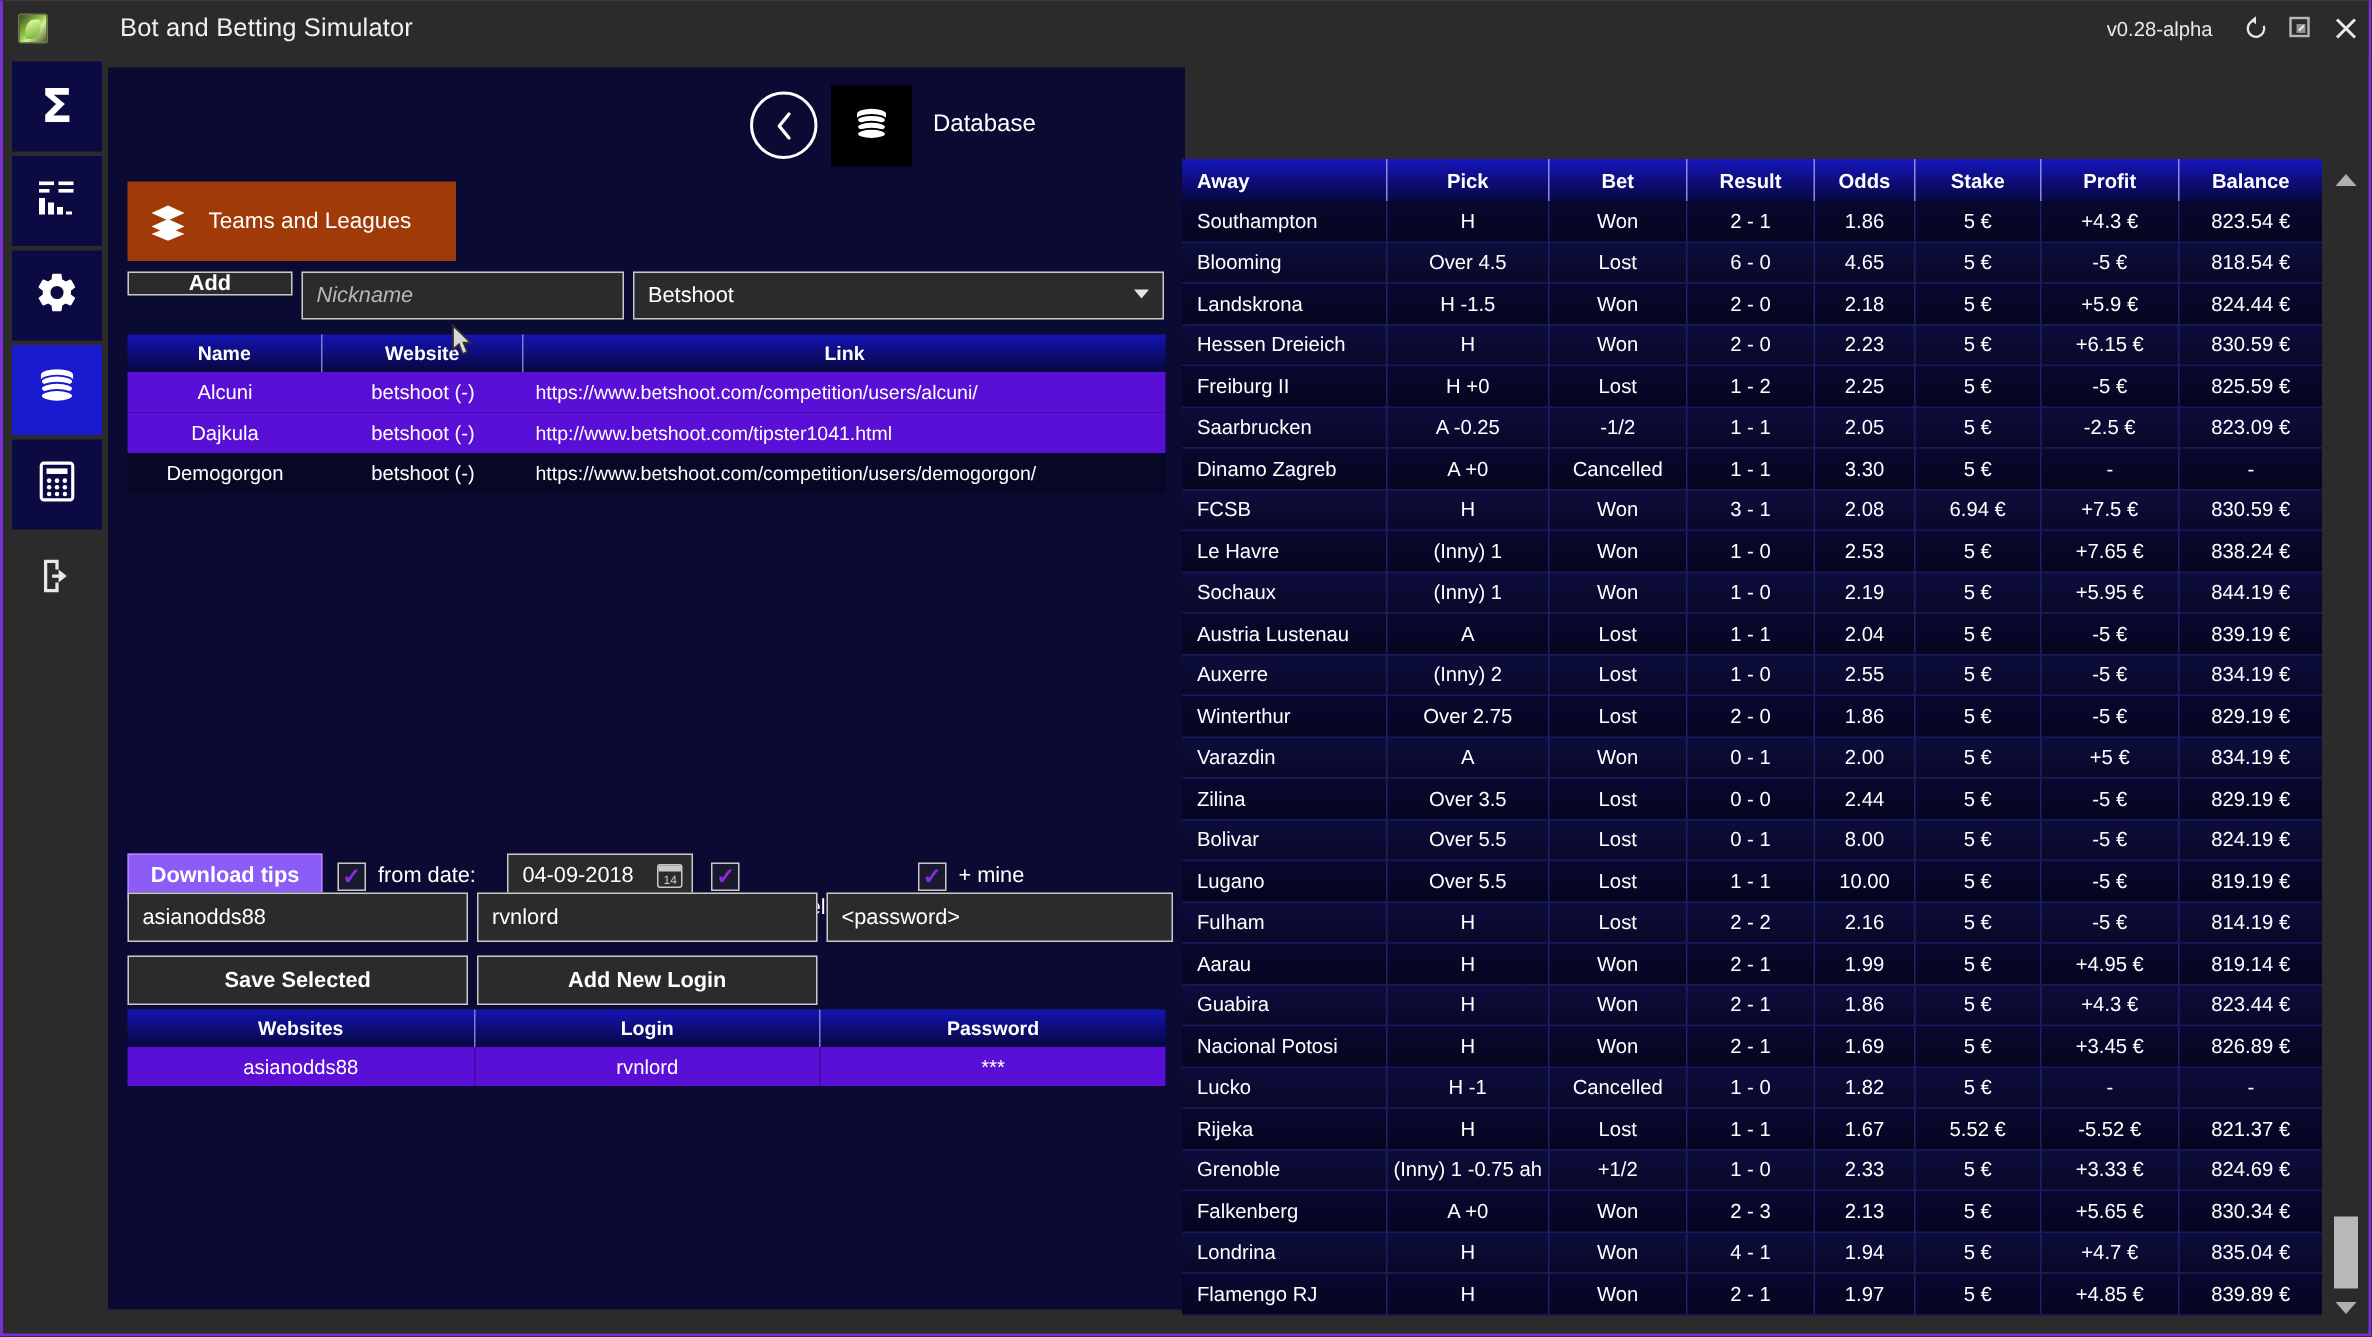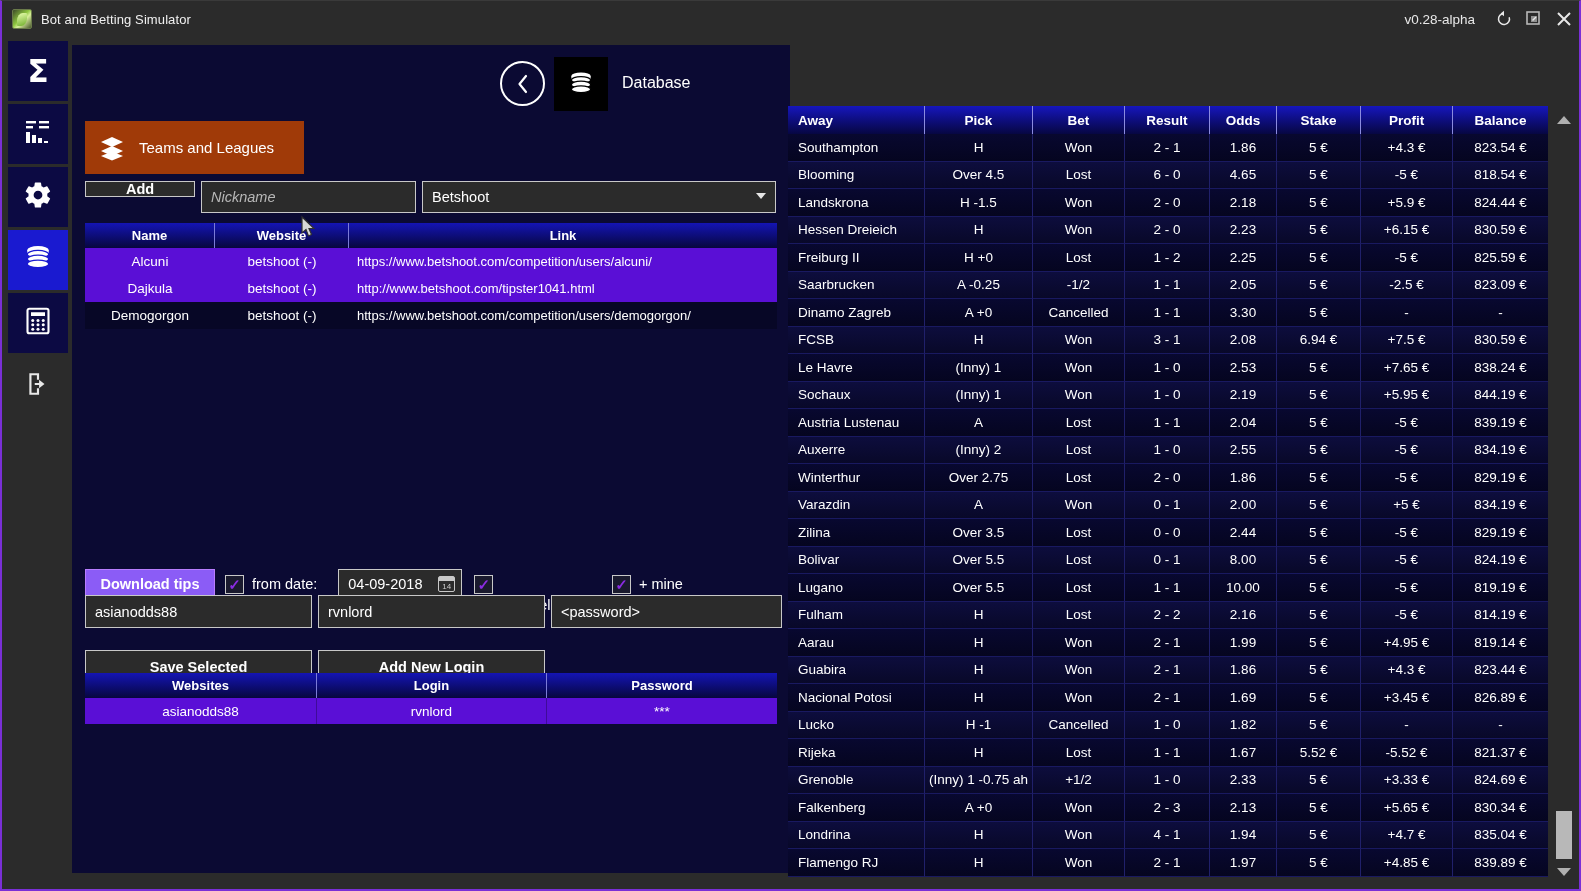--- a/index.html
+++ b/index.html
@@ -30,21 +30,21 @@
     background: linear-gradient(135deg,#3c4a28 0%, #8ec63f 45%, #d8ef9a 60%, #4b5a2e 100%);
     border: 1px solid #6a7a4a;
     border-radius: 2px;
     position: relative;
   }
   .title-icon:after {
     content:""; position:absolute; left:4px; top:3px; width:10px; height:13px;
     background: linear-gradient(160deg,#eaffb0,#6fae2a);
     border-radius: 60% 10% 60% 10%;
   }
-  .title-text { color: #f0f0f0; font-size: 13px; letter-spacing: .1px; }
+  .title-text { color: #f0f0f0; font-size: 17px; letter-spacing: .1px; margin-left: 39px; }
   .titlebar-right {
     margin-left: auto; display: flex; align-items: center; height: 36px;
   }
   .version { color: #e8e8e8; font-size: 13.5px; margin-right: 14px; }
   .tb-btn {
     width: 30px; height: 36px; display:flex; align-items:center; justify-content:center;
     color:#e8e8e8; cursor: pointer;
   }
   .tb-btn svg { display:block; }
 
@@ -151,21 +151,21 @@
     display:flex; align-items:center; justify-content:space-between; padding:0 6px 0 9px;
     color:#ffffff; font-size:14.5px; cursor:pointer;
   }
   .cal-ico { width:17px; height:16px; border:1.5px solid #c8c8c8; border-radius:2px;
              position:relative; font-size:8px; color:#c8c8c8; display:flex;
              align-items:flex-end; justify-content:center; }
   .cal-ico:before { content:""; position:absolute; left:0; top:0; width:100%; height:4px;
              background:#c8c8c8; }
 
   .creds-row { position:absolute; left:13px; top:550px; display:flex; gap:6px; }
-  .btns-row2 { position:absolute; left:13px; top:605px; display:flex; gap:6px; }
+  .btns-row2 { position:absolute; left:13px; top:592px; display:flex; gap:6px; }
 
   
   .web-grid { position:absolute; left:13px; top:628px; width:692px; }
   .web-head {
     display:flex; height:25px; align-items:center;
     background: linear-gradient(180deg,#1414b4 0%, #0c0c6e 60%, #07073e 100%);
     color:#fff; font-size:13px; font-weight:bold;
   }
   .web-head > div, .web-row > div {
     display:flex; align-items:center; justify-content:center; height:100%;

